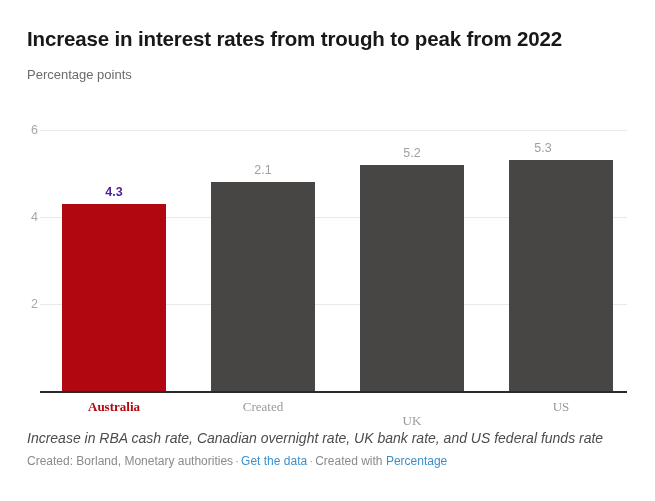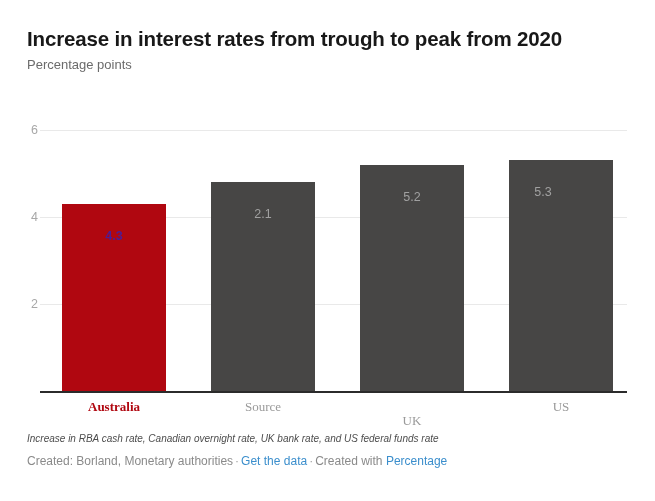--- a/index.html
+++ b/index.html
@@ -35,21 +35,21 @@
     letter-spacing: -0.15px;
     line-height: 26px;
     margin: 0;
     white-space: nowrap;
   }
   #chart-subtitle {
     font-size: 13px;
     font-weight: normal;
     color: #6b6b6b;
     line-height: 18px;
-    margin: 4px 0 0 0;
+    margin: 14px 0 0 0;
   }
 
   
   #plot {
     position: absolute;
     left: 0;
     top: 0;
     width: 655px;
     height: 501px;
   }
@@ -82,21 +82,20 @@
   .bar {
     position: absolute;
     width: 104px;
   }
   .bar-value {
     position: absolute;
     width: 104px;
     text-align: center;
     font-size: 12.5px;
     line-height: 14px;
-    margin-top: 44px;
   }
   .bar-value.muted { color: #a0a0a0; font-weight: normal; }
   .bar-value.highlight { color: #4c1d95; font-weight: bold; }
 
   .cat-label {
     position: absolute;
     top: 399px;
     width: 104px;
     text-align: center;
     font-size: 13px;
@@ -107,21 +106,21 @@
   .cat-label.highlight { color: #b00710; font-weight: bold; }
 
   
   #footer {
     position: absolute;
     left: 27px;
     top: 430px;
     width: 605px;
   }
   #footer-note {
-    font-size: 10px;
+    font-size: 14px;
     font-style: italic;
     color: #4c4c4c;
     line-height: 17px;
     margin: 0;
   }
   #footer-source {
     font-size: 12px;
     color: #8a8a8a;
     line-height: 17px;
     margin: 6px 0 0 0;
@@ -131,42 +130,42 @@
     text-decoration: none;
   }
   .sep { color: #9f9f9f; padding: 0 2px; }
 </style>
 </head>
 <body>
 
 <div id="chart-root">
 
   <div id="header">
-    <h1 id="chart-title">Increase in interest rates from trough to peak from 2020</h1>
+    <h1 id="chart-title">Increase in interest rates from trough to peak from 2022</h1>
     <p id="chart-subtitle">Percentage points</p>
   </div>
 
   <div id="plot">
 
     <div id="grid-layer">
         <div class="gridline" style="top: 304px;"></div>
         <div class="ytick-label" style="top: 304px;">2</div>
         <div class="gridline" style="top: 217px;"></div>
         <div class="ytick-label" style="top: 217px;">4</div>
         <div class="gridline" style="top: 130px;"></div>
         <div class="ytick-label" style="top: 130px;">6</div>
       </div>
     <div id="baseline"></div>
     <div id="bars-layer">
         <div class="bar" style="left: 62px; top: 203.95px; height: 187.05px; background: rgb(176, 7, 16);"></div>
         <div class="bar-value highlight" style="left: 62px; top: 184.95px;">4.3</div>
         <div class="cat-label highlight" style="left: 62px;">Australia</div>
         <div class="bar" style="left: 211px; top: 182.2px; height: 208.8px; background: rgb(71, 70, 69);"></div>
         <div class="bar-value muted" style="left: 211px; top: 163.2px;">2.1</div>
-        <div class="cat-label muted" style="left: 211px;">Source</div>
+        <div class="cat-label muted" style="left: 211px;">Created</div>
         <div class="bar" style="left: 360px; top: 164.8px; height: 226.2px; background: rgb(71, 70, 69);"></div>
         <div class="bar-value muted" style="left: 360px; top: 145.8px;">5.2</div>
         <div class="cat-label muted" style="left: 360px; margin-top: 14px;">UK</div>
         <div class="bar" style="left: 509px; top: 160.45px; height: 230.55px; background: rgb(71, 70, 69);"></div>
         <div class="bar-value muted" style="left: 491px; top: 141.45px;">5.3</div>
         <div class="cat-label muted" style="left: 509px;">US</div>
       </div>
   </div>
 
   <div id="footer">

